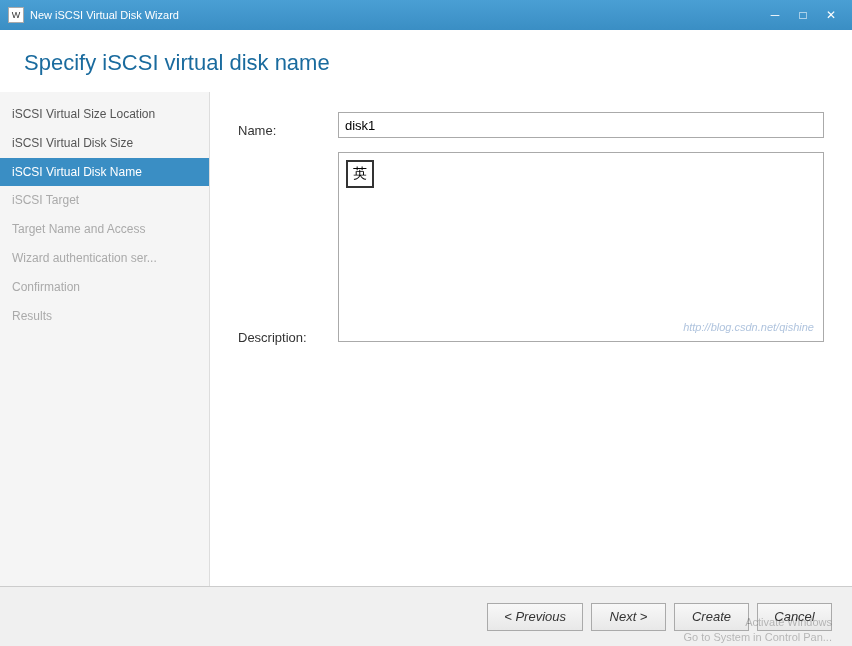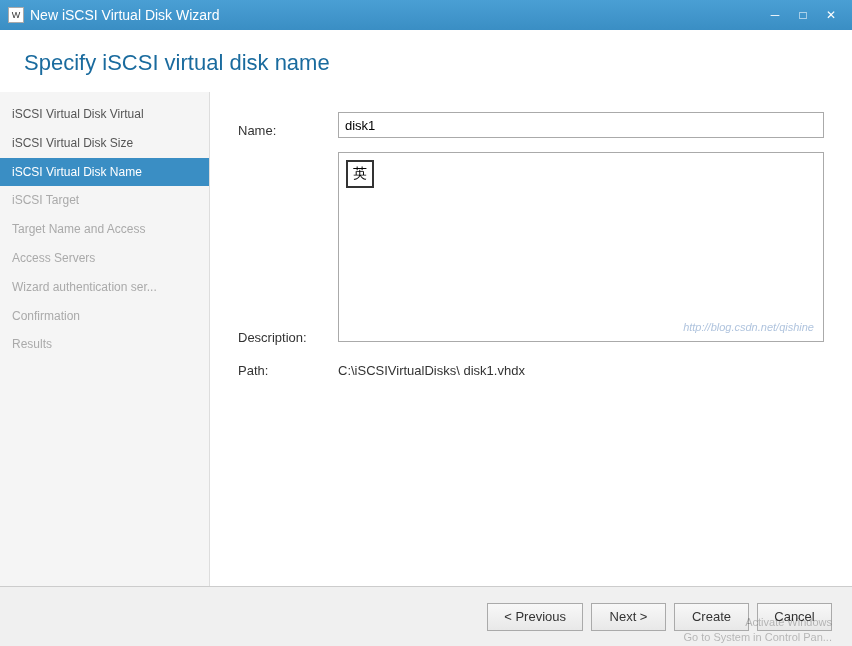--- a/index.html
+++ b/index.html
@@ -29,21 +29,21 @@
     }
     .titlebar-icon {
       width: 16px;
       height: 16px;
       background: #fff;
       border: 1px solid #aaa;
       display: flex; align-items: center; justify-content: center;
       font-size: 9px; color: #333;
     }
     .titlebar-title {
-      font-size: 14px;
+      font-size: 11px;
       color: white;
     }
     .titlebar-controls {
       display: flex;
       gap: 2px;
     }
     .titlebar-btn {
       width: 26px;
       height: 20px;
       background: transparent;
@@ -202,20 +202,21 @@
     }
     .btn {
       height: 28px;
       padding: 0 16px;
       border: 1px solid #aaa;
       background: linear-gradient(to bottom, #f8f8f8, #e8e8e8);
       font-size: 13px;
       cursor: pointer;
       color: #333;
       min-width: 75px;
+      font-style: italic;
     }
   </style>
 </head>
 <body>
 
 <div class="titlebar">
   <div class="titlebar-left">
     <div class="titlebar-icon">
       <span>W</span>
     </div>
@@ -230,26 +231,25 @@
 
 <div class="dialog">
 
   <div class="dialog-header">
     <h1>Specify iSCSI virtual disk name</h1>
   </div>
 
   <div class="dialog-content">
 
     <div class="sidebar">
-      <div class="sidebar-item">iSCSI Virtual Disk Virtual</div>
+      <div class="sidebar-item">iSCSI Virtual Size Location</div>
       <div class="sidebar-item">iSCSI Virtual Disk Size</div>
       <div class="sidebar-item active">iSCSI Virtual Disk Name</div>
       <div class="sidebar-item disabled">iSCSI Target</div>
       <div class="sidebar-item disabled">Target Name and Access</div>
-      <div class="sidebar-item disabled">Access Servers</div>
       <div class="sidebar-item disabled">Wizard authentication ser...</div>
       <div class="sidebar-item disabled">Confirmation</div>
       <div class="sidebar-item disabled">Results</div>
     </div>
 
     <div class="main-panel">
 
       <div class="form-row">
         <div class="form-label">Name:</div>
         <div class="form-field">
@@ -261,26 +261,20 @@
         <div class="form-label">Description:</div>
         <div class="form-field textarea-wrapper">
           <textarea class="form-textarea" style=""></textarea>
           <div class="ime-indicator">
             <span>英</span>
           </div>
           <div class="watermark">http://blog.csdn.net/qishine</div>
         </div>
       </div>
 
-      <div class="form-row">
-        <div class="form-label">Path:</div>
-        <div class="form-field">
-          <span class="path-value">C:\iSCSIVirtualDisks\ disk1.vhdx</span>
-        </div>
-      </div>
     </div>
   </div>
 
   <div class="dialog-footer">
     <button class="btn">&lt; Previous</button>
     <button class="btn">Next &gt;</button>
     <button class="btn">Create</button>
     <button class="btn">Cancel</button>
     <div class="footer-watermark">
       <div>Activate Windows</div>

